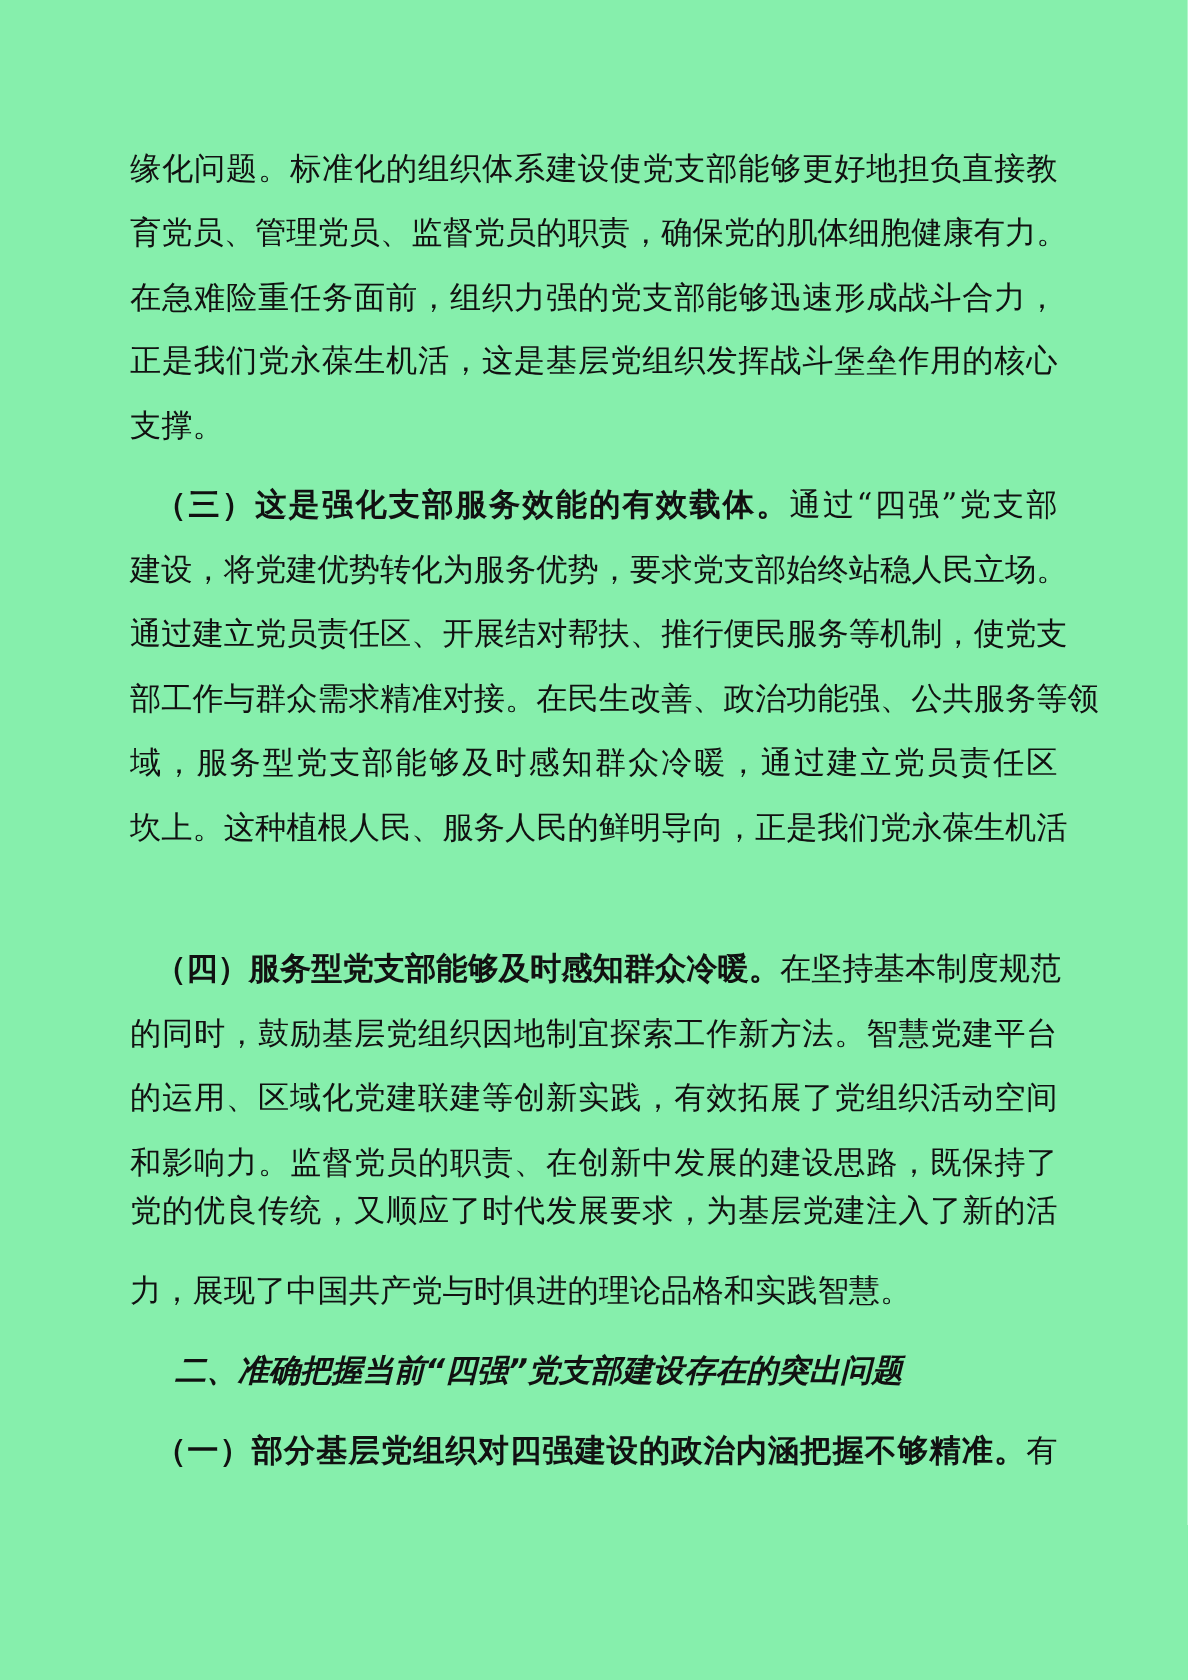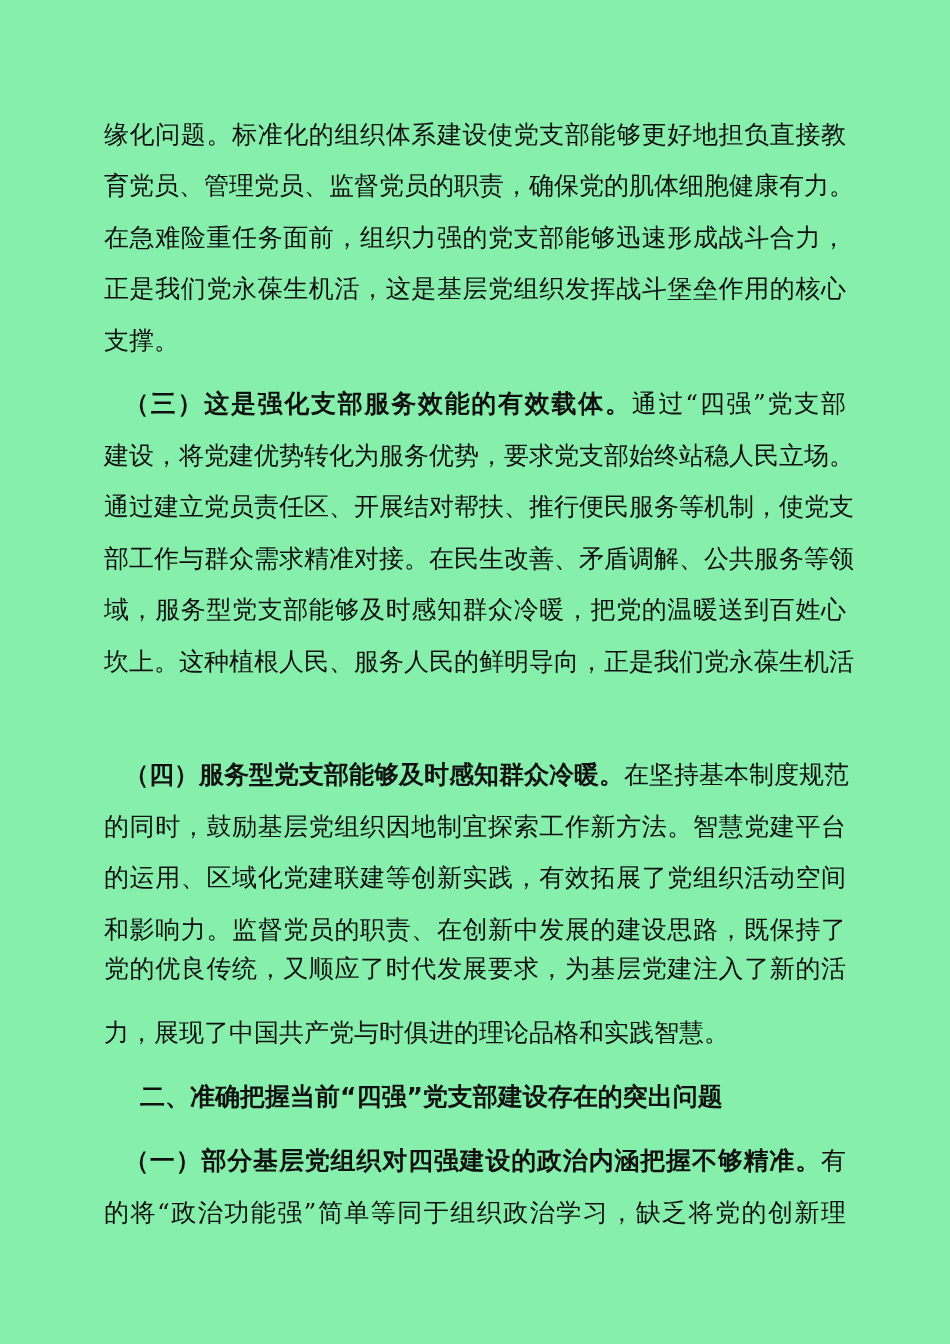--- a/index.html
+++ b/index.html
@@ -4,53 +4,52 @@
 <style>
   html, body { margin: 0; padding: 0; background: #ffffff; }
   body { width: 950px; height: 1344px; position: relative; overflow: hidden;
          font-family: "DejaVu Serif", "Liberation Serif", serif; color: #111; }
   .page { position: absolute; left: 0; top: 0; width: 950px; height: 1344px; background: #86efac; }
   .line { position: absolute; left: 104px; width: 742px; height: 40px; font-size: 25px;
           line-height: 40px; white-space: nowrap; text-align: justify; text-align-last: justify;
           letter-spacing: 0; }
   .line.last { text-align-last: left; }
   .line.indent { left: 124px; width: 722px; }
-  .b { font-weight: bold; font-family: Liberation Mono, monospace; }
+  .b { font-weight: bold; font-family: Liberation Sans, sans-serif; }
   .heading { position: absolute; left: 140px; font-size: 25px; line-height: 40px; height: 40px;
-             font-weight: bold; font-family: "DejaVu Sans", "Liberation Sans", sans-serif; white-space: nowrap; }
+             font-weight: bold; font-family: "DejaVu Sans", "Liberation Sans", sans-serif; white-space: nowrap; font-style: italic; }
 </style>
 </head>
 <body>
 
 <div class="page">
 
   <div class="line" style="top:115px">缘化问题。标准化的组织体系建设使党支部能够更好地担负直接教</div>
   <div class="line" style="top:166px">育党员、管理党员、监督党员的职责，确保党的肌体细胞健康有力。</div>
   <div class="line" style="top:218px">在急难险重任务面前，组织力强的党支部能够迅速形成战斗合力，</div>
   <div class="line" style="top:269px">正是我们党永葆生机活，这是基层党组织发挥战斗堡垒作用的核心</div>
   <div class="line last" style="top:321px">支撑。</div>
 
   <div class="line indent" style="top:384px">
     <span class="b">（三）这是强化支部服务效能的有效载体。</span><span>通过“四强”党支部</span>
   </div>
   <div class="line" style="top:436px">建设，将党建优势转化为服务优势，要求党支部始终站稳人民立场。</div>
   <div class="line" style="top:487px">通过建立党员责任区、开展结对帮扶、推行便民服务等机制，使党支</div>
-  <div class="line" style="top:539px">部工作与群众需求精准对接。在民生改善、矛盾调解、公共服务等领</div>
-  <div class="line" style="top:590px">域，服务型党支部能够及时感知群众冷暖，把党的温暖送到百姓心</div>
+  <div class="line" style="top:539px">部工作与群众需求精准对接。在民生改善、政治功能强、公共服务等领</div>
+  <div class="line" style="top:590px">域，服务型党支部能够及时感知群众冷暖，通过建立党员责任区</div>
   <div class="line" style="top:642px">坎上。这种植根人民、服务人民的鲜明导向，正是我们党永葆生机活</div>
 
   <div class="line indent" style="top:755px">
     <span class="b">（四）服务型党支部能够及时感知群众冷暖。</span><span>在坚持基本制度规范</span>
   </div>
   <div class="line" style="top:807px">的同时，鼓励基层党组织因地制宜探索工作新方法。智慧党建平台</div>
   <div class="line" style="top:858px">的运用、区域化党建联建等创新实践，有效拓展了党组织活动空间</div>
   <div class="line" style="top:910px">和影响力。监督党员的职责、在创新中发展的建设思路，既保持了</div>
   <div class="line" style="top:949px">党的优良传统，又顺应了时代发展要求，为基层党建注入了新的活</div>
   <div class="line last" style="top:1013px">力，展现了中国共产党与时俱进的理论品格和实践智慧。</div>
 
   <div class="heading" style="top:1077px">二、准确把握当前“四强”党支部建设存在的突出问题</div>
 
   <div class="line indent" style="top:1141px">
     <span class="b">（一）部分基层党组织对四强建设的政治内涵把握不够精准。</span><span>有</span>
   </div>
-  <div class="line" style="top:1193px">的将“政治功能强”简单等同于组织政治学习，缺乏将党的创新理</div>
 
 </div>
 
 </body></html>

